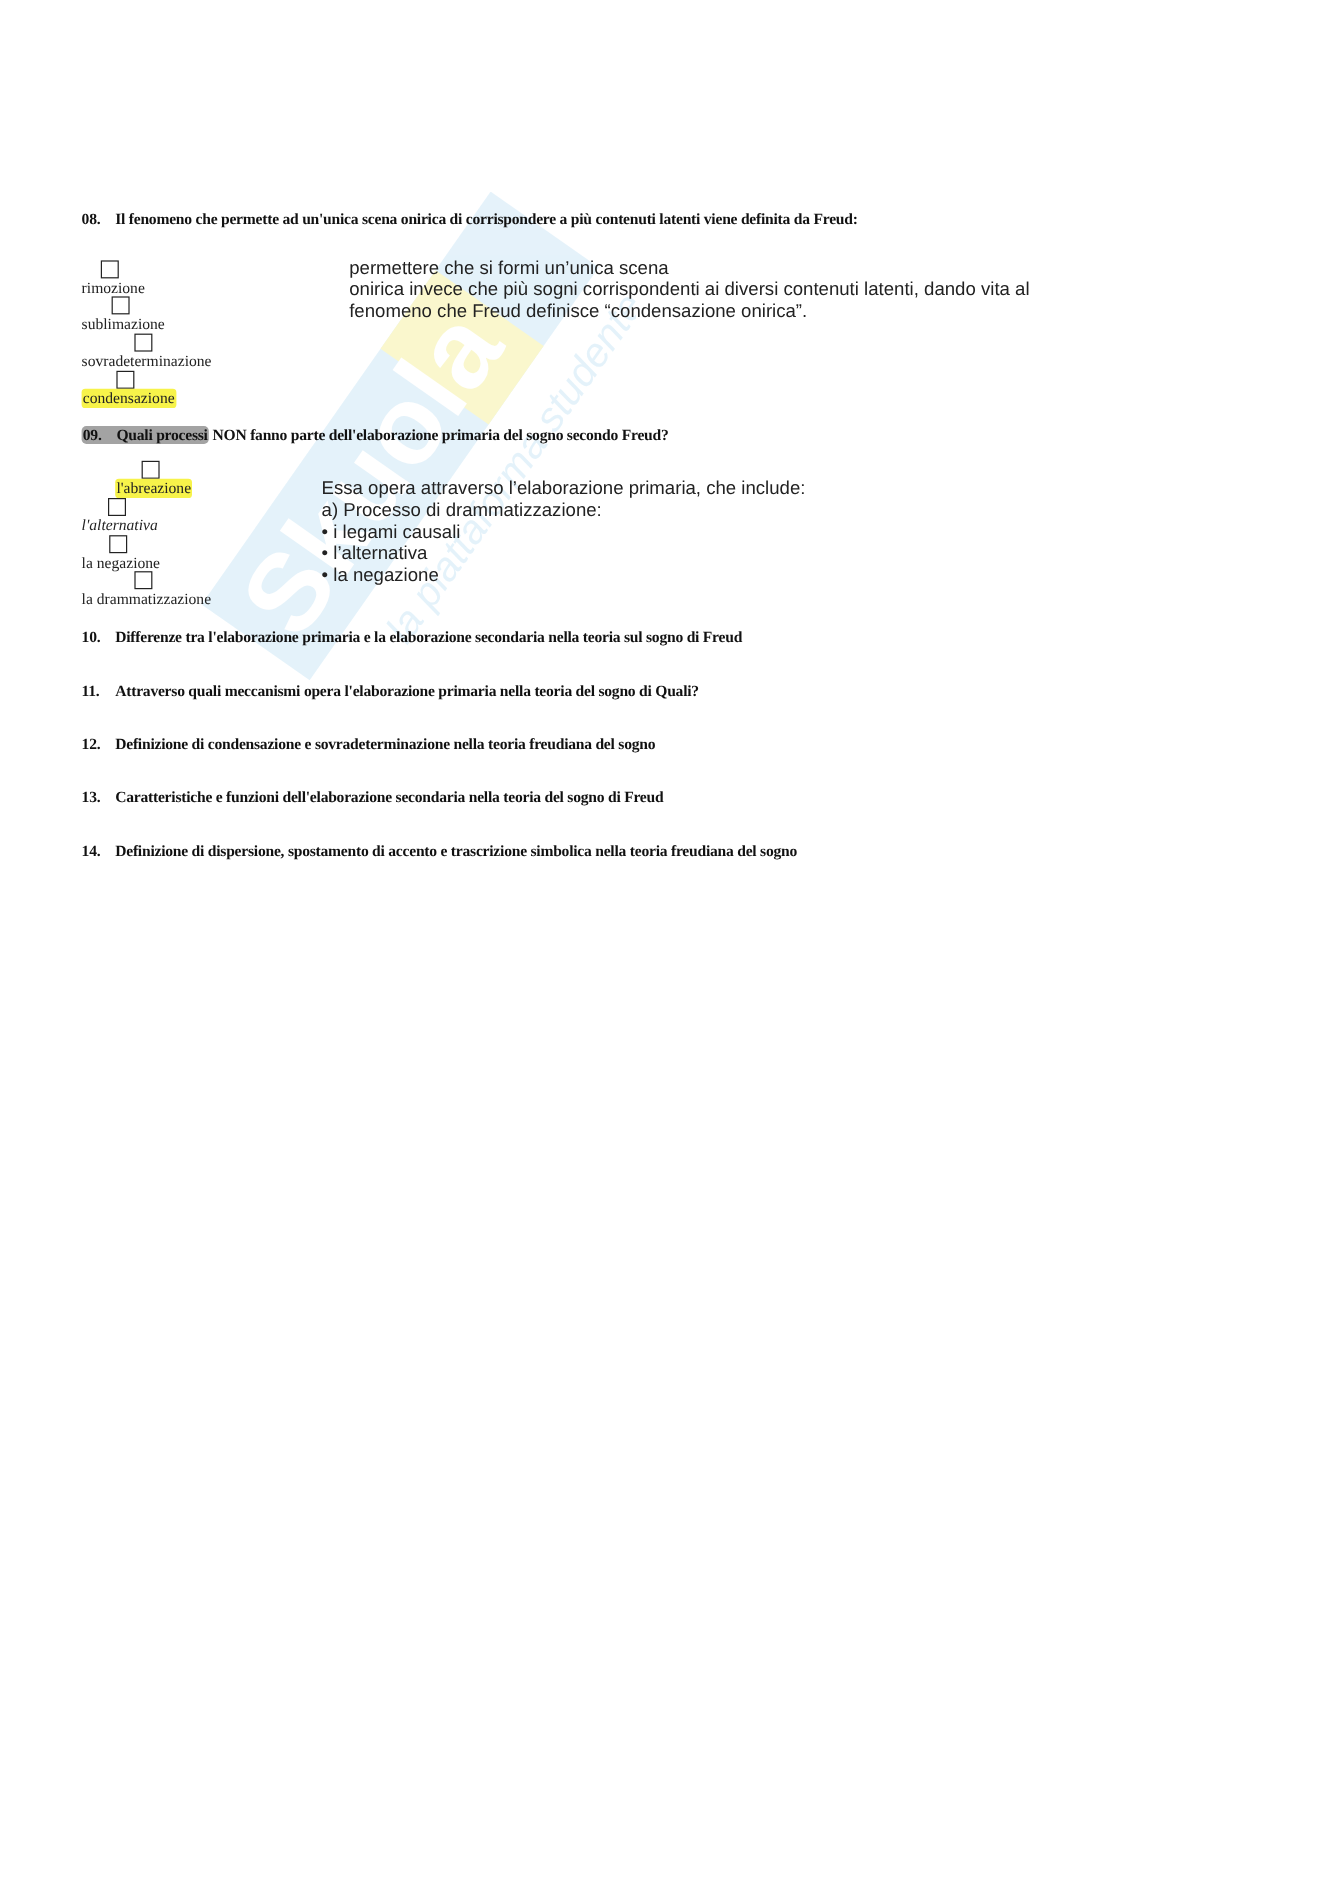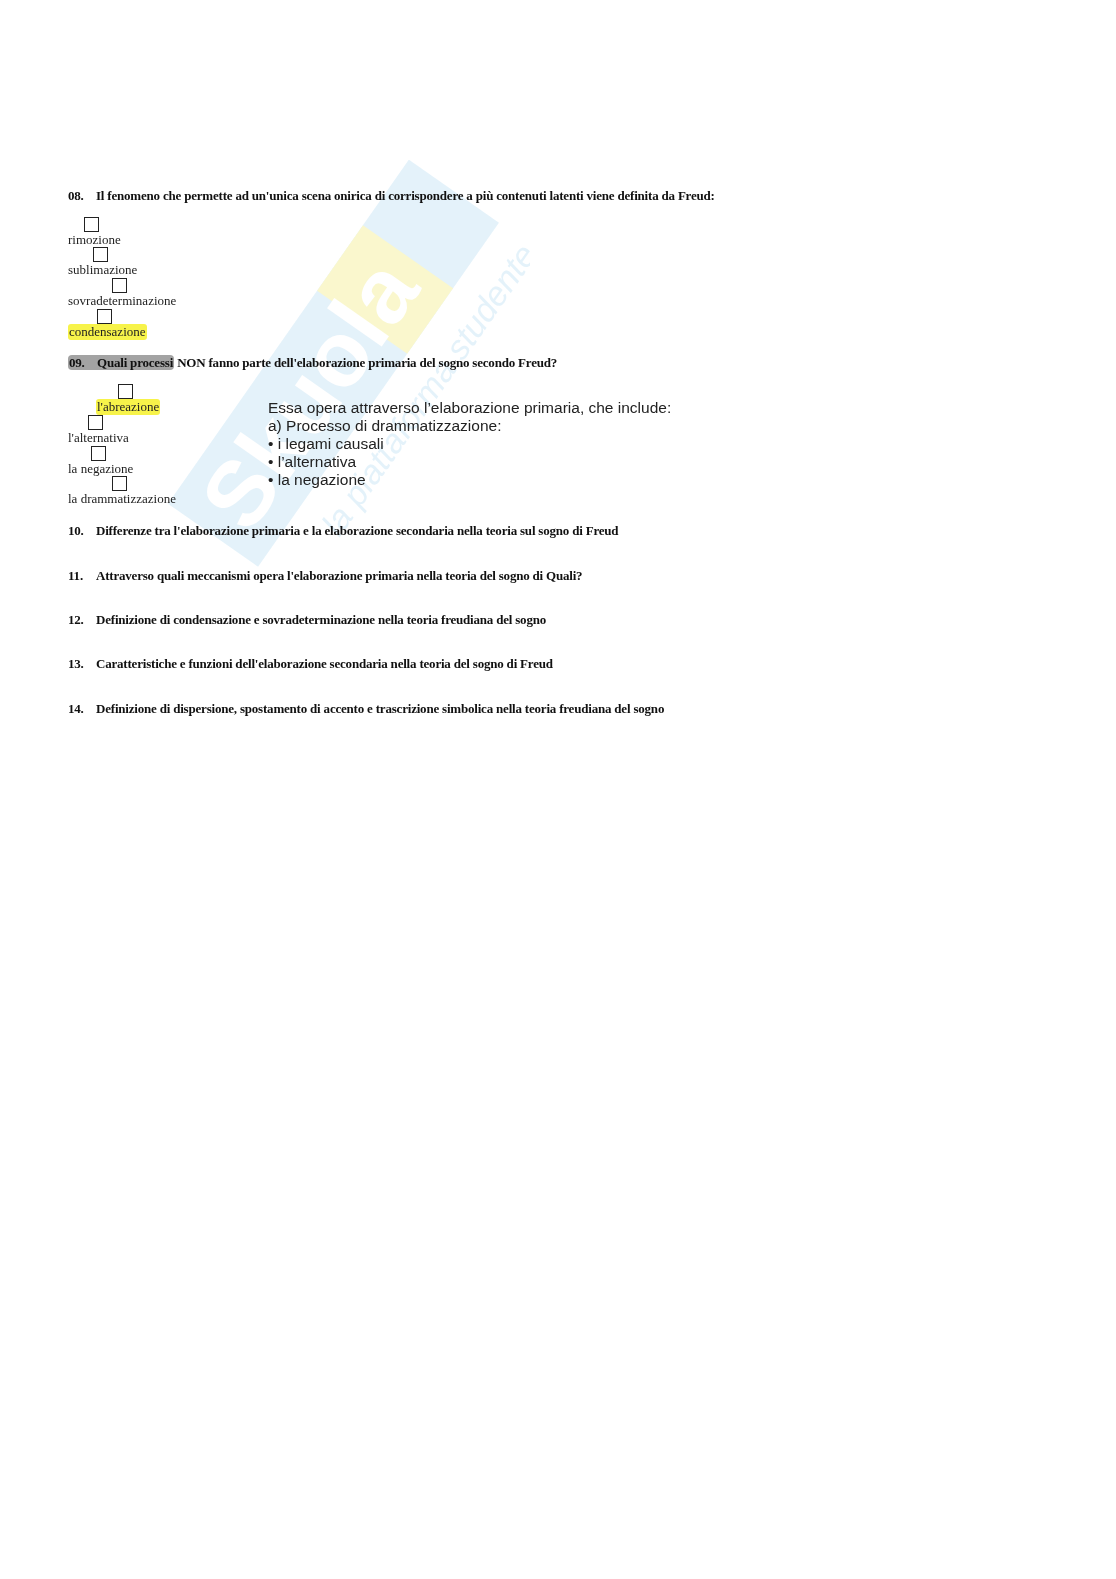--- a/index.html
+++ b/index.html
@@ -42,51 +42,52 @@
 
   <svg class="watermark" viewBox="0 0 380 440">
     <g transform="rotate(-55 190 220)" opacity="0.55">
       <rect x="-10" y="150" width="420" height="110" fill="#cfe8f6"></rect>
       <polygon points="250,150 330,150 330,260 250,260" fill="#f6f2a6"></polygon>
       <text x="10" y="235" font-family="Liberation Sans, sans-serif" font-weight="bold" font-size="92" fill="#ffffff">Skuola</text>
       <text x="60" y="310" font-family="Liberation Sans, sans-serif" font-style="italic" font-size="34" fill="#cfe8f6">la piattaforma studente</text>
     </g>
   </svg>
 
-  <div class="q-title" style="top:188px;">
+  <div class="q-title" style="top:175px;">
     <span class="q-num">08.</span><span>Il fenomeno che permette ad un'unica scena onirica di corrispondere a più contenuti latenti viene definita da Freud:</span>
   </div>
 
   <div class="opt" style="top:217px;">
     <span class="cb"></span>
     <span>rimozione</span>
   </div>
   <div class="opt" style="top:247px;">
     <span class="cb"></span>
     <span>sublimazione</span>
   </div>
   <div class="opt" style="top:278px;">
     <span class="cb"></span>
     <span>sovradeterminazione</span>
   </div>
   <div class="opt" style="top:309px;">
     <span class="cb"></span>
     <span class="hl-yellow">condensazione</span>
   </div>
 
+  <div class="note" style="left:291px; top:215px;"><div>permettere che si formi un’unica scena</div><div>onirica invece che più sogni corrispondenti ai diversi contenuti latenti, dando vita al</div><div>fenomeno che Freud definisce “condensazione onirica”.</div></div>
 
   <div class="q-title" style="top:355px;">
     <span class="hl-purple"><span class="q-num">09.</span><span>Quali processi</span></span> <span>NON fanno parte dell'elaborazione primaria del sogno secondo Freud?</span>
   </div>
 
   <div class="opt" style="top:384px;padding-left:28px;">
     <span class="cb"></span>
     <span class="hl-yellow">l'abreazione</span>
   </div>
-  <div class="opt" style="top:415px;">
+  <div class="opt" style="top:415px;font-style:italic;">
     <span class="cb"></span>
     <span>l'alternativa</span>
   </div>
   <div class="opt" style="top:446px;">
     <span class="cb"></span>
     <span>la negazione</span>
   </div>
   <div class="opt" style="top:476px;">
     <span class="cb"></span>
     <span>la drammatizzazione</span>

